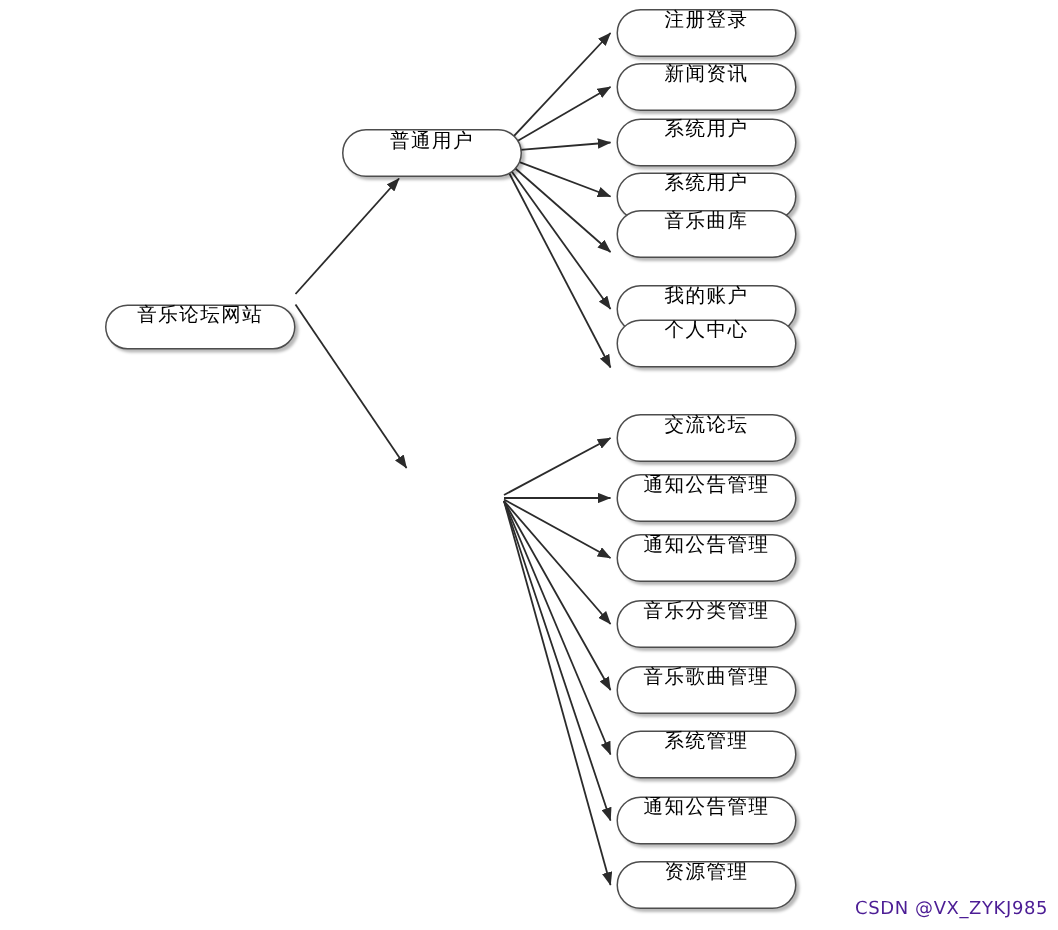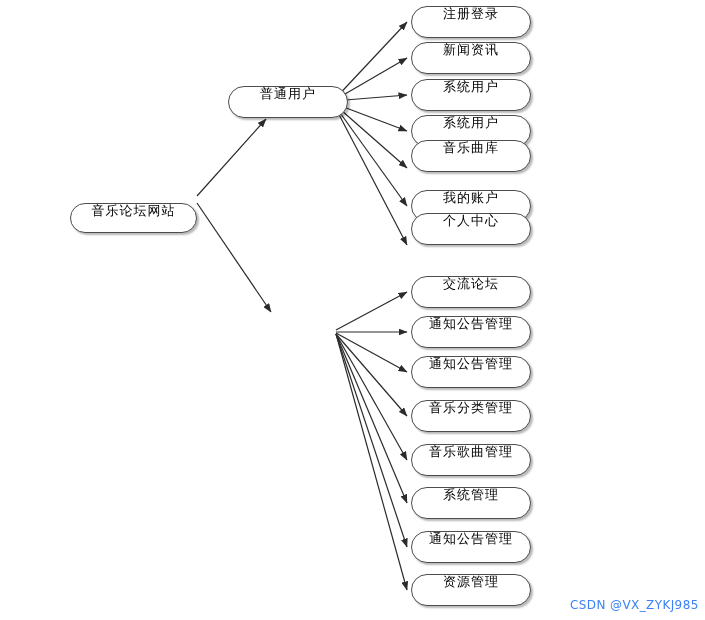--- a/index.html
+++ b/index.html
@@ -71,21 +71,21 @@
   .node.leaf {
     left: 411px;
     width: 120px;
     height: 32px;
   }
   .watermark {
     position: absolute;
     left: 570px;
     top: 598px;
     font-size: 12px;
-    color: #3b82f6;
+    color: #4c1d95;
     letter-spacing: 0.4px;
     white-space: nowrap;
   }
 </style>
 </head>
 <body>
 
 <div id="diagram-canvas">
 
   <svg id="edge-layer" viewBox="0 0 705 620">

